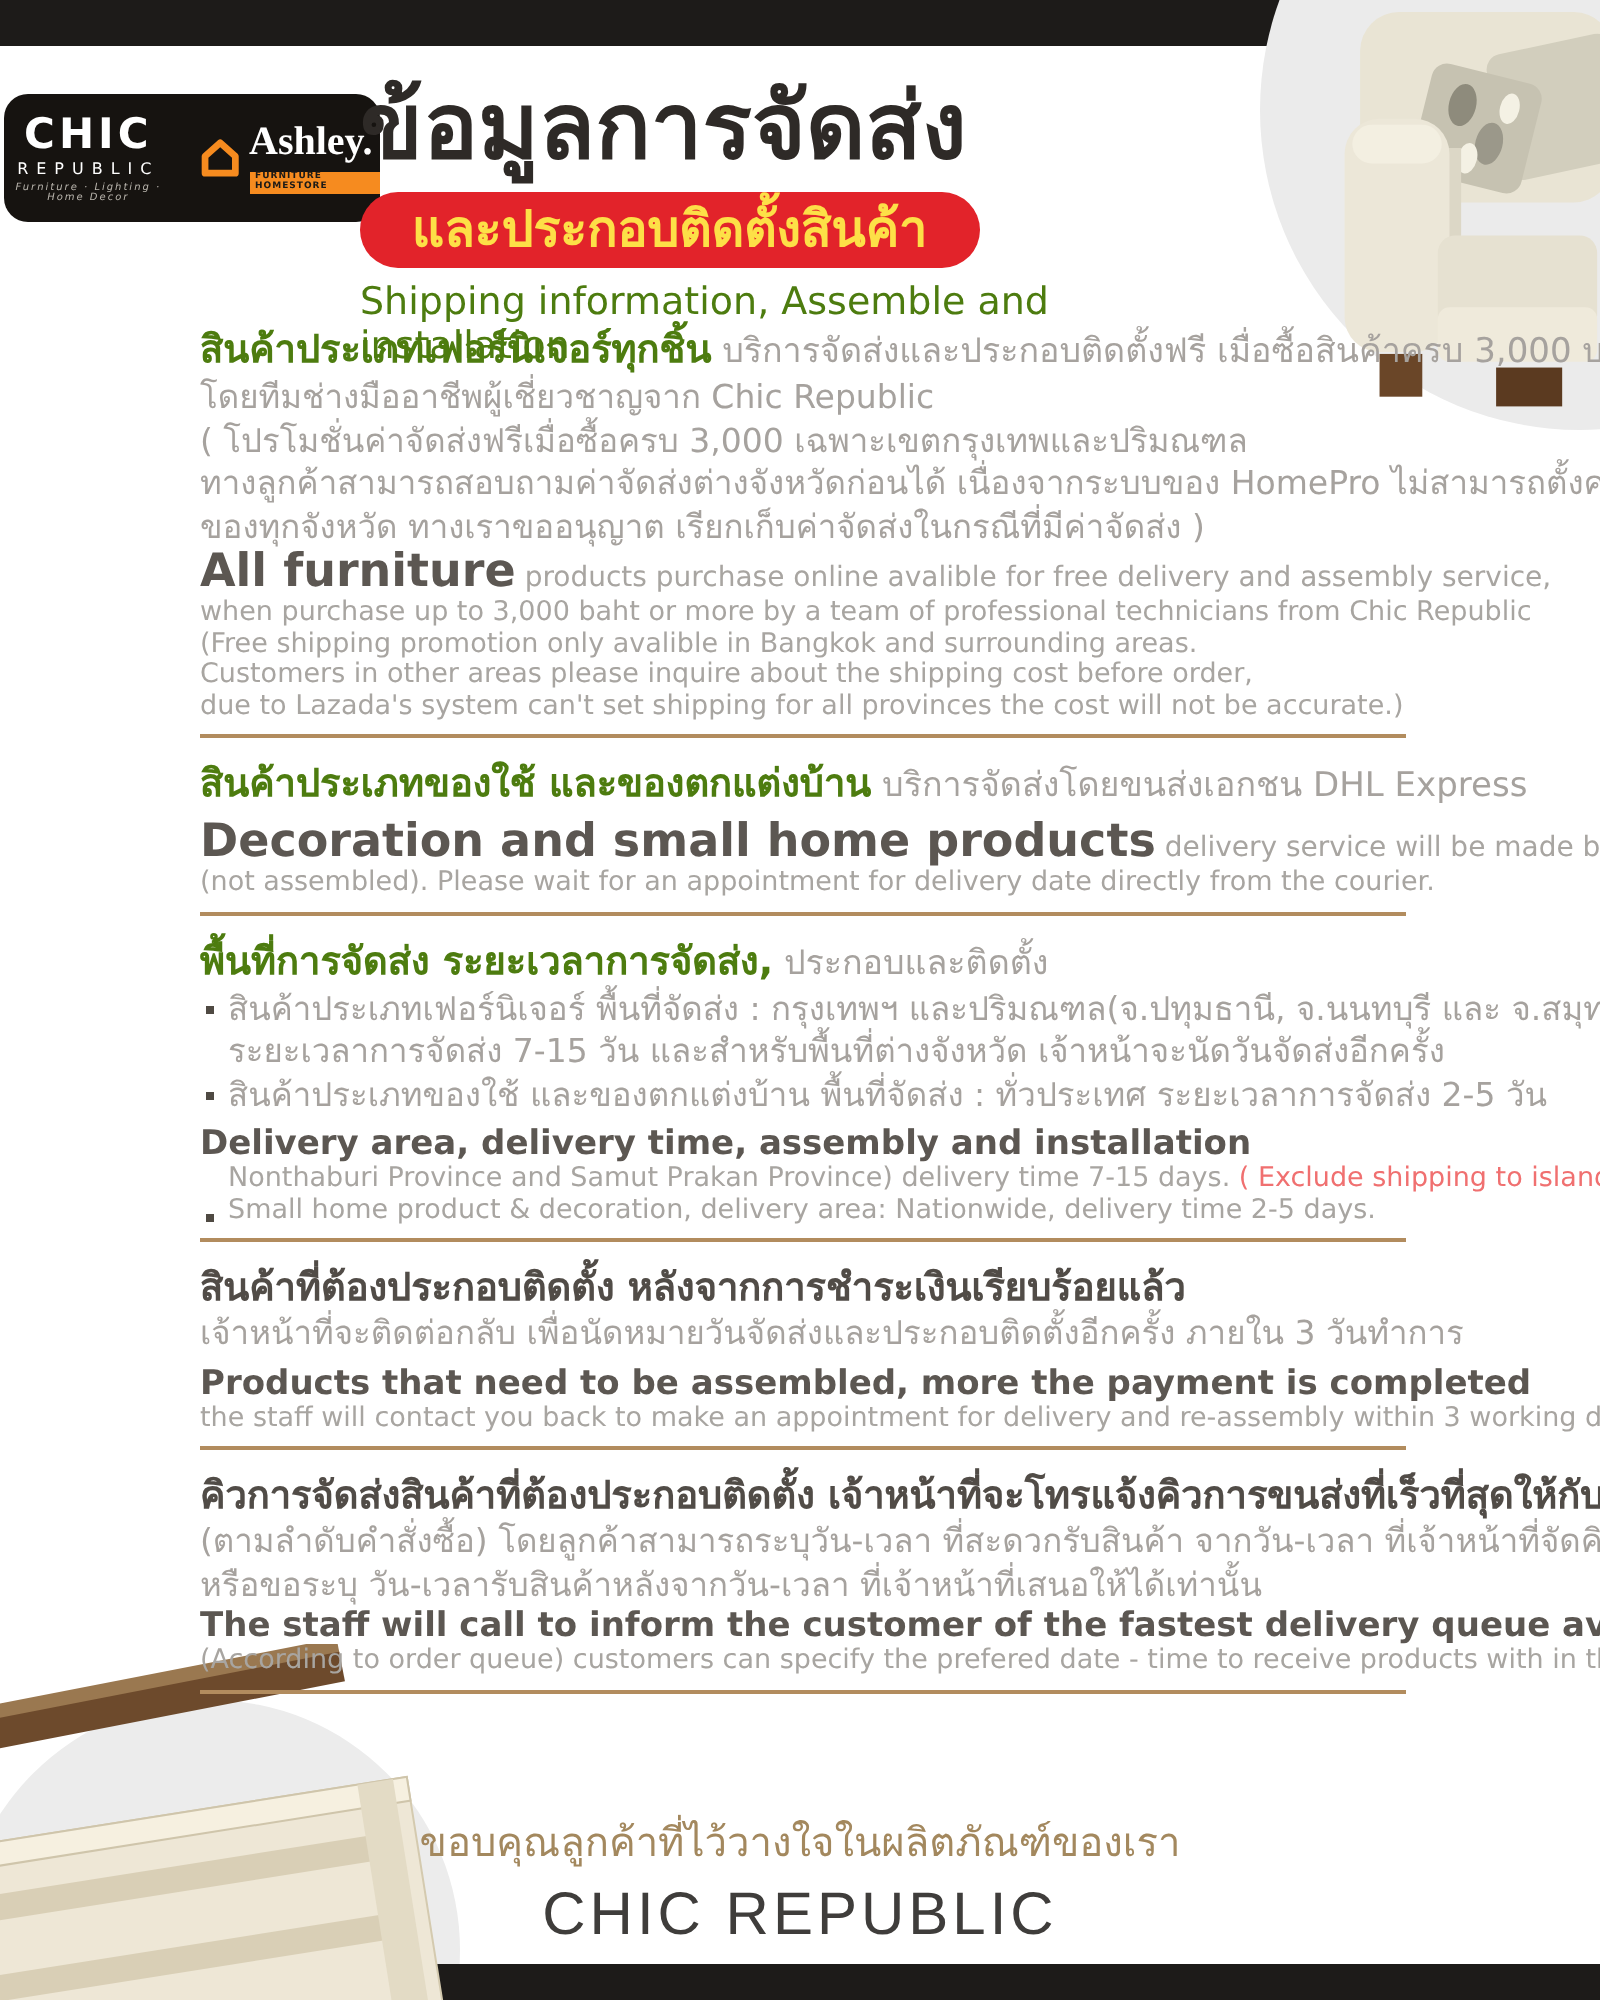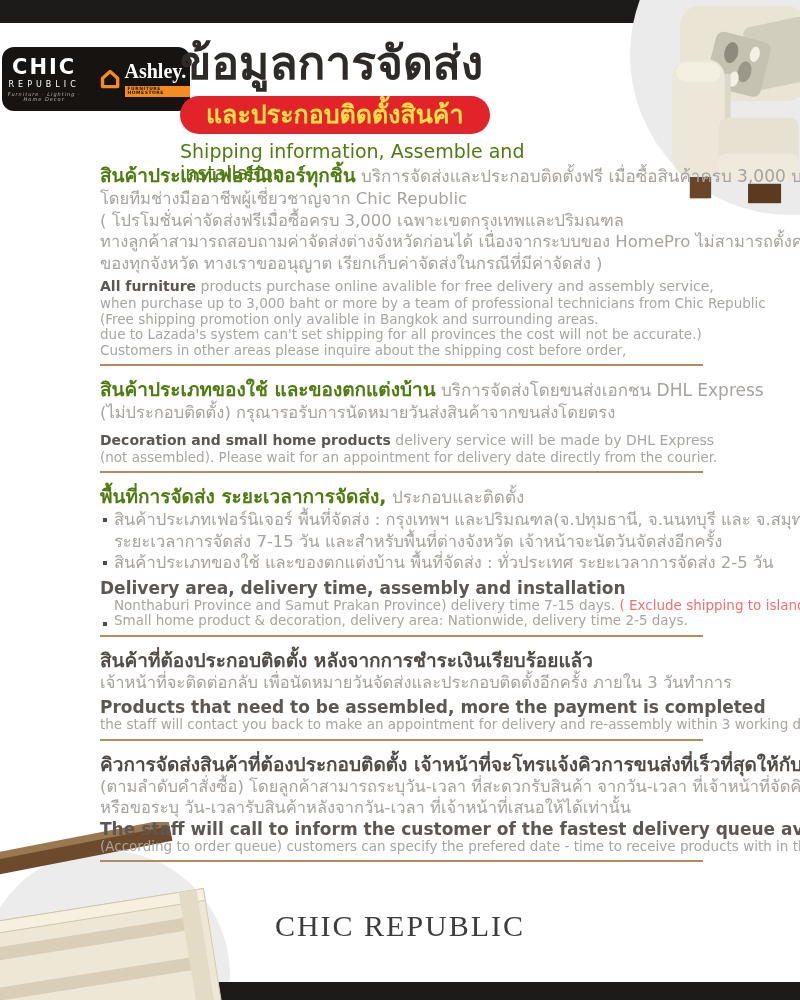--- a/index.html
+++ b/index.html
@@ -41,35 +41,35 @@
   .subtitle { margin-top:6px; font-size:19px; color:#4d7c0f; }
 
   
   .content { position:absolute; left:100px; top:164px; width:615px; z-index:5; }
   .content p { margin:0; white-space:nowrap; }
   .th-lead { font-size:17px; line-height:23px; color:#a6a29e; }
   .th-lead .b { font-size:19px; font-weight:bold; color:#4d7c0f; }
   .th-body { font-size:16.5px; line-height:21.5px; color:#a6a29e; }
   .th-bold-line { font-size:19px; line-height:23px; font-weight:bold; color:#514c47; }
   .en-lead { font-size:14px; line-height:20px; color:#a8a5a1; margin-top:2px !important; }
-  .en-lead .b { font-size:14px; font-weight:bold; color:#5c5752; }
+  .en-lead .b { font-size:23px; font-weight:bold; color:#5c5752; }
   .en-bold-line { font-size:17px; line-height:20px; font-weight:bold; color:#5c5752; }
   .en-body { font-size:13.5px; line-height:15.5px; color:#a8a5a1; }
   .mt4 { margin-top:4px !important; }
   .mt6 { margin-top:6px !important; }
   .bullet { position:relative; padding-left:14px; }
   .bullet::before { content:""; position:absolute; left:3px; top:9px; width:4px; height:4px; background:#4f4a43; }
   .bullet-cont { padding-left:14px; }
   .red { color:#f07070; }
   hr.divider { border:none; border-top:2px solid #b28c5e; margin:6px 0 12px 0; width:603px; }
 
   
   .footer { position:absolute; left:0; top:905px; width:800px; text-align:center; z-index:5; }
   .thanks { font-size:20px; color:#a3885e; margin:0; }
-  .footer-brand { font-family:Liberation Serif, serif; font-size:30px; letter-spacing:2px; color:#3f3d3b; margin-top:4px; }
+  .footer-brand { font-family:Liberation Sans, sans-serif; font-size:30px; letter-spacing:2px; color:#3f3d3b; margin-top:4px; }
 </style>
 </head>
 <body>
 
 <div class="page">
 
   <div class="topbar"></div>
   <div class="circle-tr"></div>
 
   <svg class="sofa" width="168" height="204" viewBox="0 0 170 210">
@@ -120,28 +120,27 @@
 
     <div>
       <p class="th-lead"><span class="b">สินค้าประเภทเฟอร์นิเจอร์ทุกชิ้น</span> <span>บริการจัดส่งและประกอบติดตั้งฟรี เมื่อซื้อสินค้าครบ 3,000 บาทขึ้นไป</span></p>
       <p class="th-body">โดยทีมช่างมืออาชีพผู้เชี่ยวชาญจาก Chic Republic</p>
       <p class="th-body">( โปรโมชั่นค่าจัดส่งฟรีเมื่อซื้อครบ 3,000 เฉพาะเขตกรุงเทพและปริมณฑล</p>
       <p class="th-body">ทางลูกค้าสามารถสอบถามค่าจัดส่งต่างจังหวัดก่อนได้ เนื่องจากระบบของ HomePro ไม่สามารถตั้งค่าจัดส่ง</p>
       <p class="th-body">ของทุกจังหวัด ทางเราขออนุญาต เรียกเก็บค่าจัดส่งในกรณีที่มีค่าจัดส่ง )</p>
       <p class="en-lead"><span class="b">All furniture</span> <span>products purchase online avalible for free delivery and assembly service,</span></p>
       <p class="en-body">when purchase up to 3,000 baht or more by a team of professional technicians from Chic Republic</p>
       <p class="en-body">(Free shipping promotion only avalible in Bangkok and surrounding areas.</p>
+      <p class="en-body">Customers in other areas please inquire about the shipping cost before order,</p>
       <p class="en-body">due to Lazada's system can't set shipping for all provinces the cost will not be accurate.)</p>
-      <p class="en-body">Customers in other areas please inquire about the shipping cost before order,</p>
     </div>
     <hr class="divider">
 
     <div>
       <p class="th-lead"><span class="b">สินค้าประเภทของใช้ และของตกแต่งบ้าน</span> <span>บริการจัดส่งโดยขนส่งเอกชน DHL Express</span></p>
-      <p class="th-body">(ไม่ประกอบติดตั้ง) กรุณารอรับการนัดหมายวันส่งสินค้าจากขนส่งโดยตรง</p>
       <p class="en-lead mt6"><span class="b">Decoration and small home products</span> <span>delivery service will be made by DHL Express</span></p>
       <p class="en-body">(not assembled). Please wait for an appointment for delivery date directly from the courier.</p>
     </div>
     <hr class="divider">
 
     <div>
       <p class="th-lead"><span class="b">พื้นที่การจัดส่ง ระยะเวลาการจัดส่ง,</span> <span>ประกอบและติดตั้ง</span></p>
       <p class="th-body bullet">สินค้าประเภทเฟอร์นิเจอร์ พื้นที่จัดส่ง : กรุงเทพฯ และปริมณฑล(จ.ปทุมธานี, จ.นนทบุรี และ จ.สมุทรปราการ)</p>
       <p class="th-body bullet-cont">ระยะเวลาการจัดส่ง 7-15 วัน และสำหรับพื้นที่ต่างจังหวัด เจ้าหน้าจะนัดวันจัดส่งอีกครั้ง</p>
       <p class="th-body bullet">สินค้าประเภทของใช้ และของตกแต่งบ้าน พื้นที่จัดส่ง : ทั่วประเทศ ระยะเวลาการจัดส่ง 2-5 วัน</p>
@@ -163,20 +162,21 @@
       <p class="th-bold-line">คิวการจัดส่งสินค้าที่ต้องประกอบติดตั้ง เจ้าหน้าที่จะโทรแจ้งคิวการขนส่งที่เร็วที่สุดให้กับลูกค้า</p>
       <p class="th-body">(ตามลำดับคำสั่งซื้อ) โดยลูกค้าสามารถระบุวัน-เวลา ที่สะดวกรับสินค้า จากวัน-เวลา ที่เจ้าหน้าที่จัดคิวให้ได้</p>
       <p class="th-body">หรือขอระบุ วัน-เวลารับสินค้าหลังจากวัน-เวลา ที่เจ้าหน้าที่เสนอให้ได้เท่านั้น</p>
       <p class="en-bold-line">The staff will call to inform the customer of the fastest delivery queue avalible.</p>
       <p class="en-body">(According to order queue) customers can specify the prefered date - time to receive products with in the avalible queue.</p>
     </div>
     <hr class="divider">
   </div>
 
   <div class="footer">
+    <p class="thanks">ขอบคุณลูกค้าที่ไว้วางใจในผลิตภัณฑ์ของเรา</p>
     <div class="footer-brand">CHIC REPUBLIC</div>
   </div>
 
   <div class="circle-bl"></div>
   <div class="bottombar"></div>
 
   <svg class="shelf" width="320" height="180" viewBox="0 0 320 180">
     <g transform="rotate(-11 0 50)">
       <rect x="-5" y="33" width="195" height="8" fill="#9a7850"></rect>
       <rect x="-5" y="40" width="195" height="15" fill="#6d4a2c"></rect>

